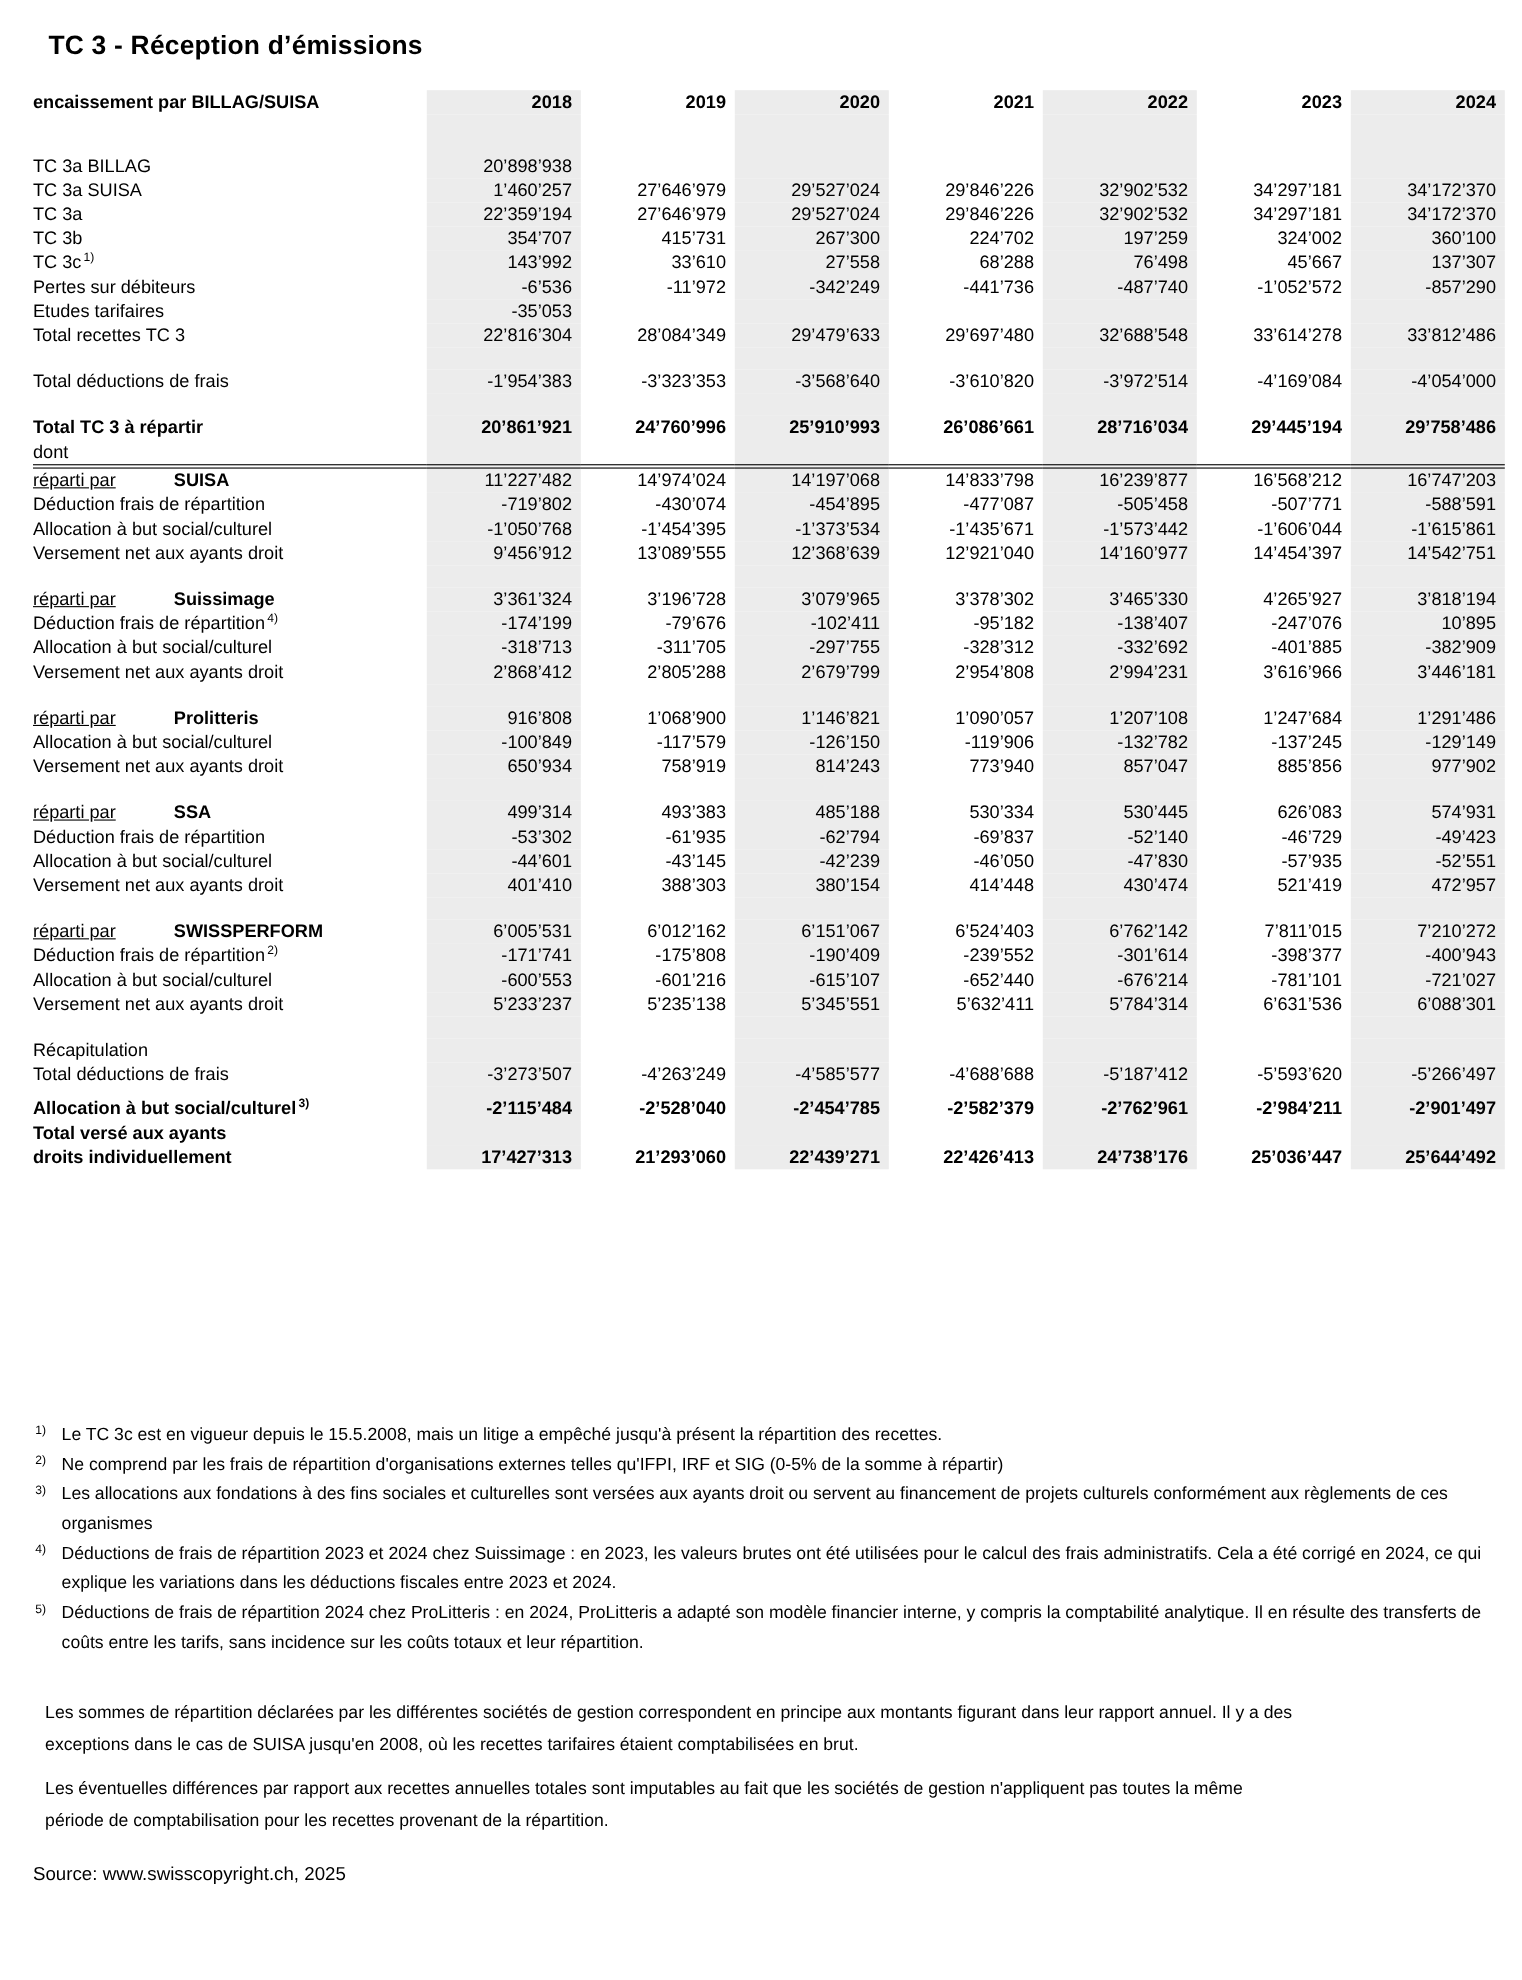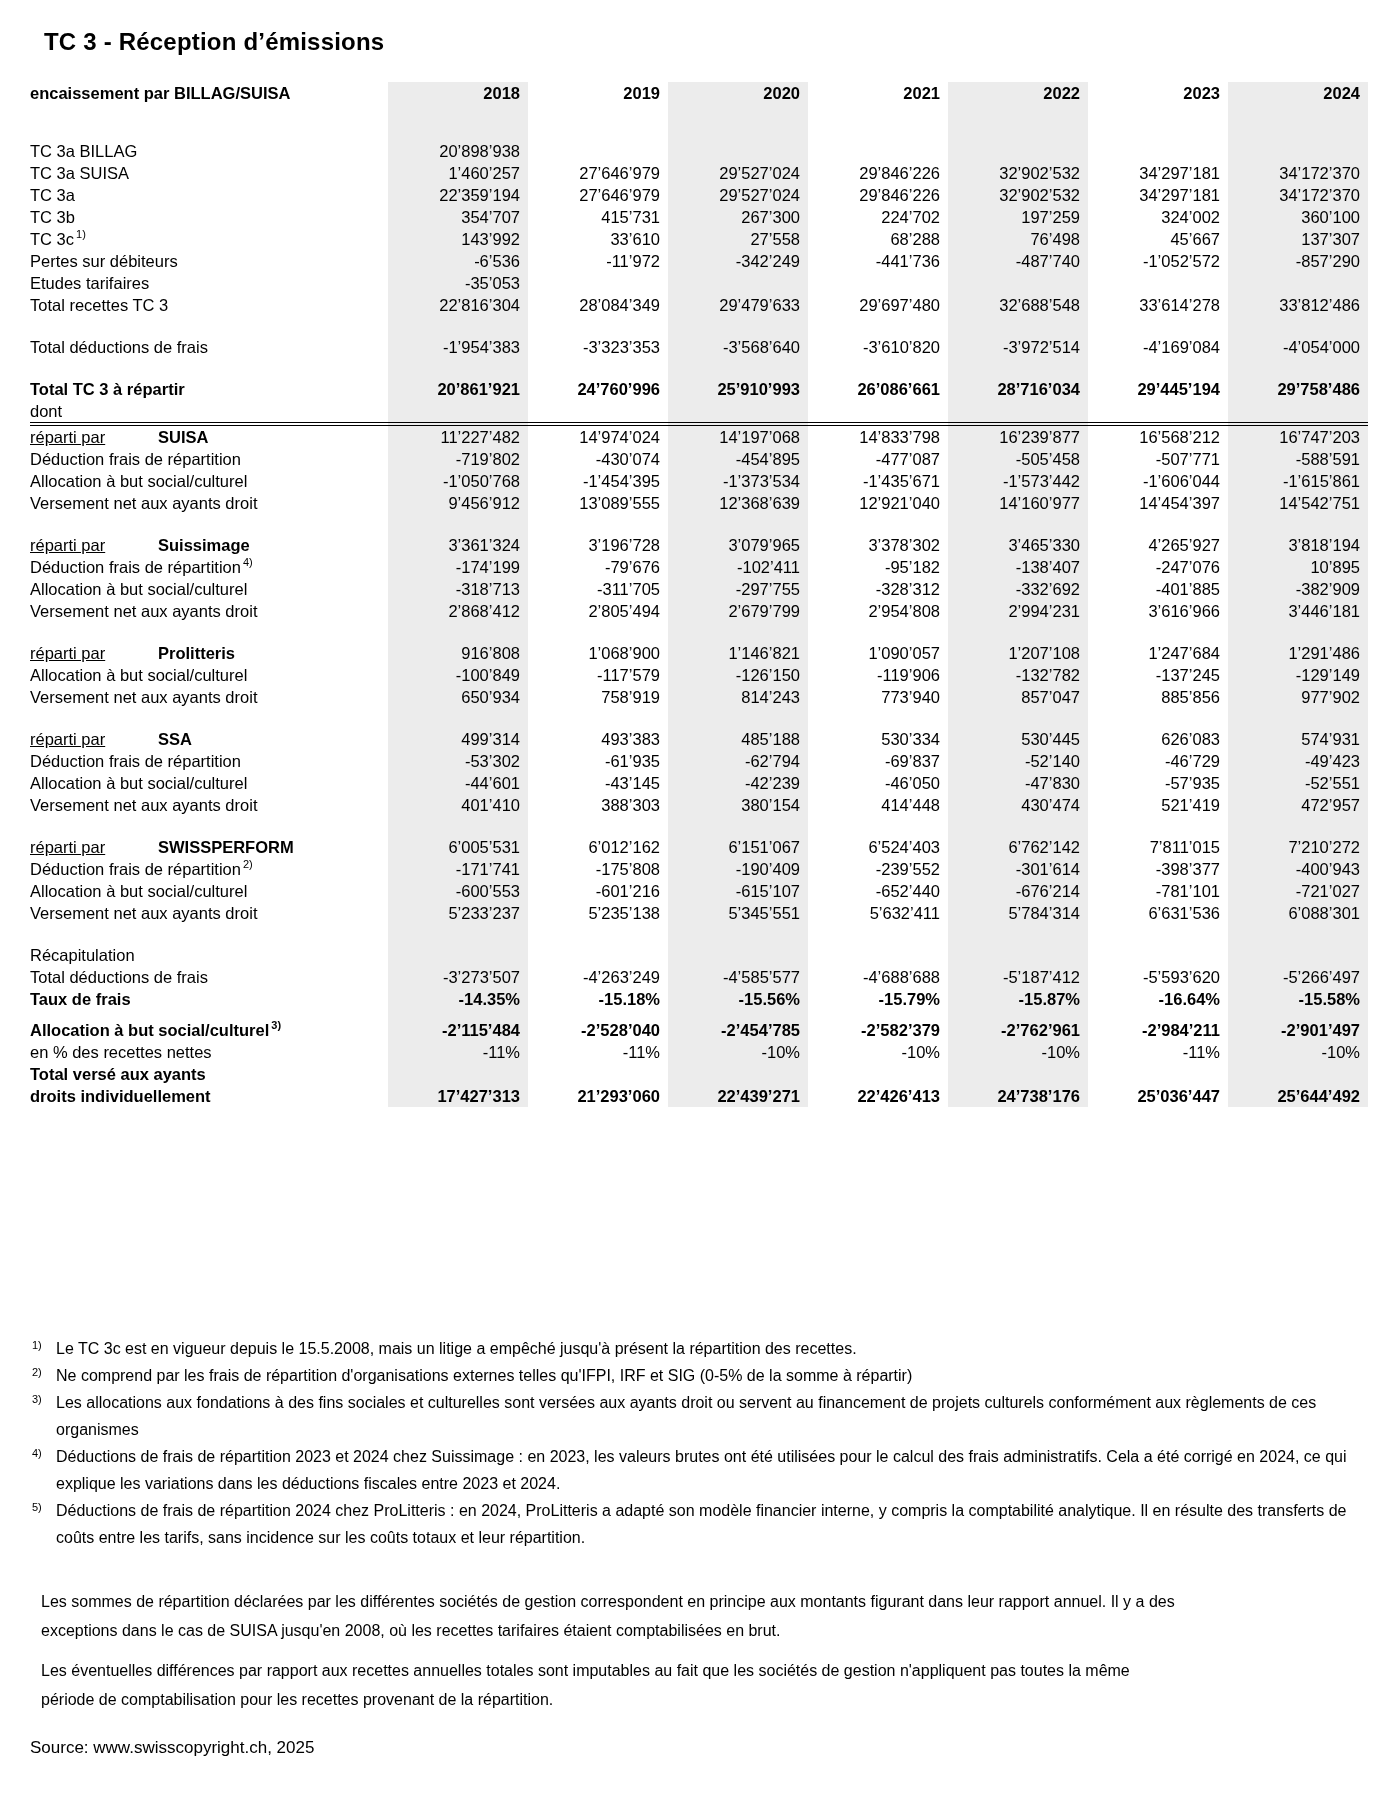--- a/index.html
+++ b/index.html
@@ -274,21 +274,21 @@
           <td class="num">-311’705</td>
           <td class="num shade">-297’755</td>
           <td class="num">-328’312</td>
           <td class="num shade">-332’692</td>
           <td class="num">-401’885</td>
           <td class="num shade">-382’909</td>
         </tr>
         <tr>
           <td class="lbl">Versement net aux ayants droit</td>
           <td class="num shade">2’868’412</td>
-          <td class="num">2’805’494</td>
+          <td class="num">2’805’288</td>
           <td class="num shade">2’679’799</td>
           <td class="num">2’954’808</td>
           <td class="num shade">2’994’231</td>
           <td class="num">3’616’966</td>
           <td class="num shade">3’446’181</td>
         </tr>
         <tr class="spacer">
           <td class="lbl"></td>
           <td class="shade"></td>
           <td class=""></td>
@@ -450,50 +450,30 @@
         </tr>
         <tr>
           <td class="lbl">Total déductions de frais</td>
           <td class="num shade">-3’273’507</td>
           <td class="num">-4’263’249</td>
           <td class="num shade">-4’585’577</td>
           <td class="num">-4’688’688</td>
           <td class="num shade">-5’187’412</td>
           <td class="num">-5’593’620</td>
           <td class="num shade">-5’266’497</td>
-        </tr>
-        <tr>
-          <td class="lbl b">Taux de frais</td>
-          <td class="num shade b">-14.35%</td>
-          <td class="num b">-15.18%</td>
-          <td class="num shade b">-15.56%</td>
-          <td class="num b">-15.79%</td>
-          <td class="num shade b">-15.87%</td>
-          <td class="num b">-16.64%</td>
-          <td class="num shade b">-15.58%</td>
         </tr>
         <tr class="pad-top">
           <td class="lbl b">Allocation à but social/culturel<sup class="mark">3)</sup></td>
           <td class="num shade b">-2’115’484</td>
           <td class="num b">-2’528’040</td>
           <td class="num shade b">-2’454’785</td>
           <td class="num b">-2’582’379</td>
           <td class="num shade b">-2’762’961</td>
           <td class="num b">-2’984’211</td>
           <td class="num shade b">-2’901’497</td>
-        </tr>
-        <tr>
-          <td class="lbl">en % des recettes nettes</td>
-          <td class="num shade">-11%</td>
-          <td class="num">-11%</td>
-          <td class="num shade">-10%</td>
-          <td class="num">-10%</td>
-          <td class="num shade">-10%</td>
-          <td class="num">-11%</td>
-          <td class="num shade">-10%</td>
         </tr>
         <tr>
           <td class="lbl b">Total versé aux ayants</td>
           <td class="num shade"></td>
           <td class="num"></td>
           <td class="num shade"></td>
           <td class="num"></td>
           <td class="num shade"></td>
           <td class="num"></td>
           <td class="num shade"></td>

